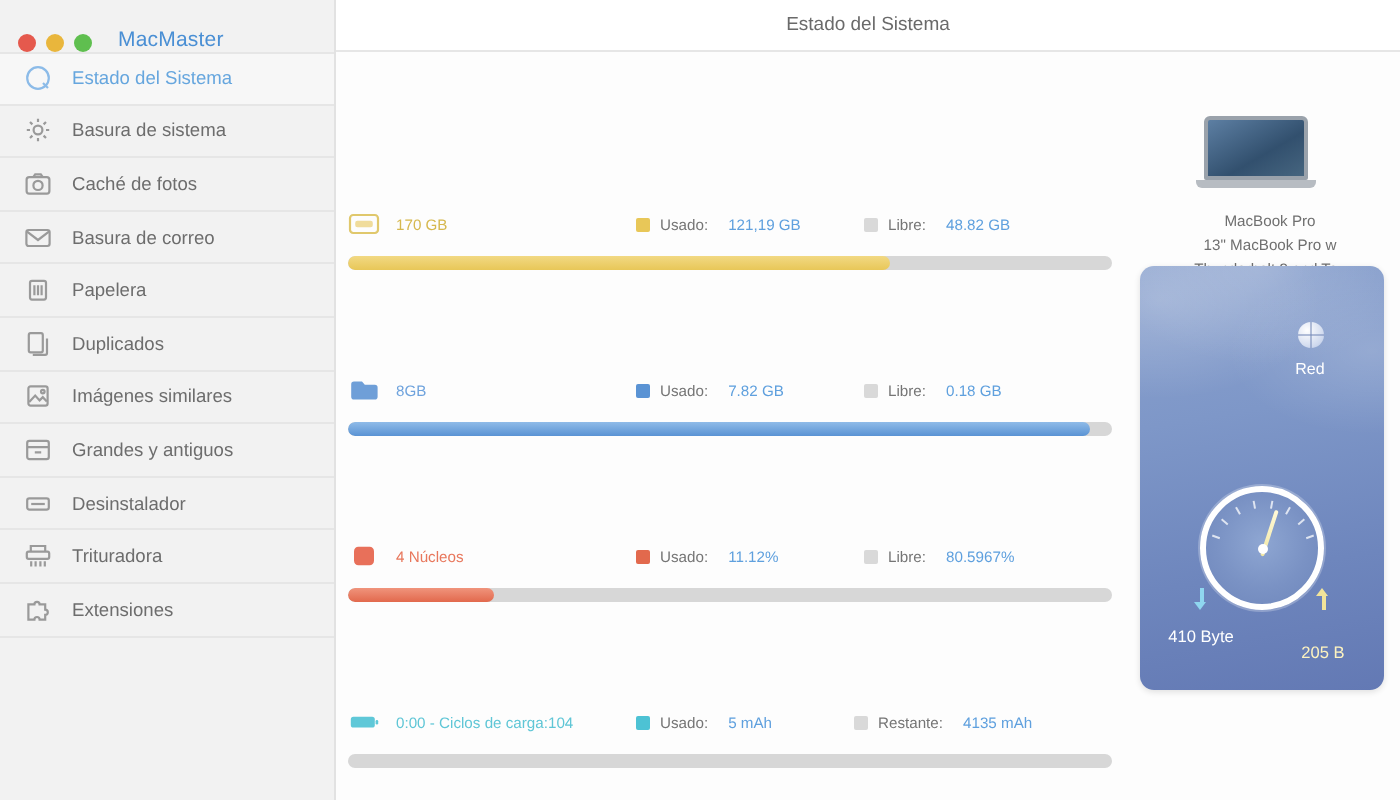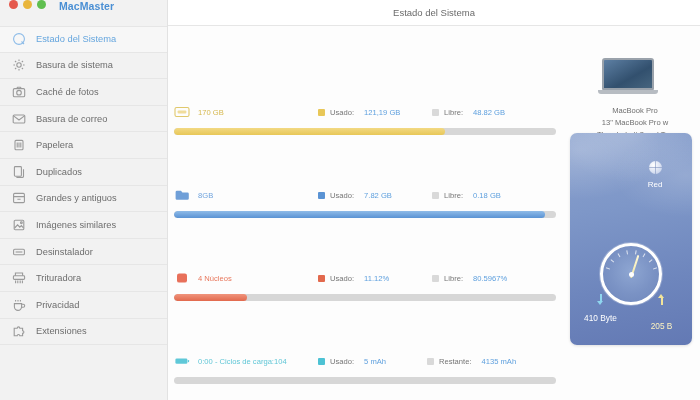--- a/index.html
+++ b/index.html
@@ -22,24 +22,23 @@
     width: 168px;
     height: 400px;
     background: #f2f2f2;
     border-right: 1px solid #e2e2e2;
     position: relative;
     flex: 0 0 168px;
   }
   .titlebar-left {
     height: 26px;
     display: flex;
-    align-items: flex-start;
+    align-items: flex-end;
     padding-left: 9px;
     gap: 6px;
-    font-weight: bold;
   }
   .lights { display: flex; gap: 5px; align-items: center; }
   .light { width: 9px; height: 9px; border-radius: 50%; display: block; }
   .light.red    { background: #e5594d; }
   .light.yellow { background: #e9b63c; }
   .light.green  { background: #5fbf4f; }
   .app-name {
     font-size: 10.5px;
     color: #4a8fd4;
     margin-left: 7px;
@@ -385,68 +384,58 @@
               <rect x="2.4" y="1.6" width="7" height="9.6" rx=".9"></rect>
               <path d="M4.4 12.4h6.2a.9.9 0 0 0 .9-.9V4.2"></path>
             </svg>
         </span>
         <span class="nav-label">Duplicados</span>
       </div>
 
       <div class="nav-item">
         <span class="nav-ico">
           <svg viewBox="0 0 14 14">
-              <rect x="1.6" y="2.4" width="10.8" height="9.2" rx="1.1"></rect>
-              <path d="M1.6 5.6h10.8M5.4 8.2h3.2"></path>
-            </svg>
-        </span>
-        <span class="nav-label">Grandes y antiguos</span>
-      </div>
-
-      <div class="nav-item">
-        <span class="nav-ico">
-          <svg viewBox="0 0 14 14">
               <rect x="2.2" y="2.2" width="9.6" height="9.6" rx="1.1"></rect>
               <path d="M2.6 10 5.6 6.8 7.8 9.2l1.6-1.6 2 2.2"></path>
               <circle cx="9.4" cy="4.8" r=".9"></circle>
             </svg>
         </span>
         <span class="nav-label">Imágenes similares</span>
       </div>
 
       <div class="nav-item">
         <span class="nav-ico">
           <svg viewBox="0 0 14 14">
+              <rect x="1.6" y="2.4" width="10.8" height="9.2" rx="1.1"></rect>
+              <path d="M1.6 5.6h10.8M5.4 8.2h3.2"></path>
+            </svg>
+        </span>
+        <span class="nav-label">Grandes y antiguos</span>
+      </div>
+
+      <div class="nav-item">
+        <span class="nav-ico">
+          <svg viewBox="0 0 14 14">
               <rect x="1.6" y="4.2" width="10.8" height="5.6" rx="1.1"></rect>
               <path d="M3.6 7h6.8"></path>
             </svg>
         </span>
         <span class="nav-label">Desinstalador</span>
       </div>
 
       <div class="nav-item">
         <span class="nav-ico">
           <svg viewBox="0 0 14 14">
               <rect x="1.4" y="4.8" width="11.2" height="3.6" rx=".9"></rect>
               <path d="M3.4 4.8V2h7.2v2.8M3.6 9.6v2.6M5.8 9.6v2.6M8.2 9.6v2.6M10.4 9.6v2.6"></path>
             </svg>
         </span>
         <span class="nav-label">Trituradora</span>
       </div>
 
-      <div class="nav-item">
-        <span class="nav-ico">
-          <svg viewBox="0 0 14 14">
-              <path d="M2.4 5.6h7.2v3.2a3.6 3.6 0 0 1-7.2 0z"></path>
-              <path d="M9.6 6.2h1.6a1.5 1.5 0 0 1 0 3H9.6"></path>
-              <path d="M3.6 3.4V2M6 3.4V2M8.4 3.4V2"></path>
-            </svg>
-        </span>
-        <span class="nav-label">Privacidad</span>
-      </div>
 
       <div class="nav-item">
         <span class="nav-ico">
           <svg viewBox="0 0 14 14">
               <path d="M2.2 4.2h3a1.3 1.3 0 1 1 2.6 0h2.8v2.6a1.3 1.3 0 1 1 0 2.6v2.4H7.8a1.3 1.3 0 1 0-2.6 0h-3z"></path>
             </svg>
         </span>
         <span class="nav-label">Extensiones</span>
       </div>
 

